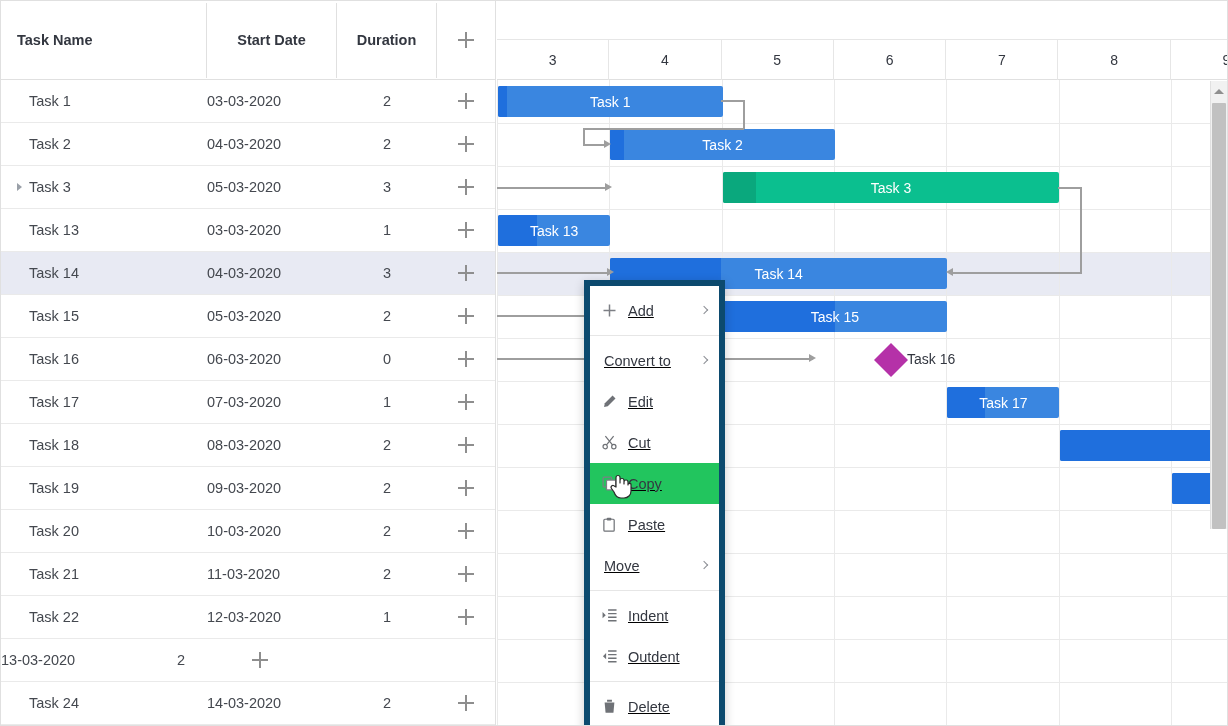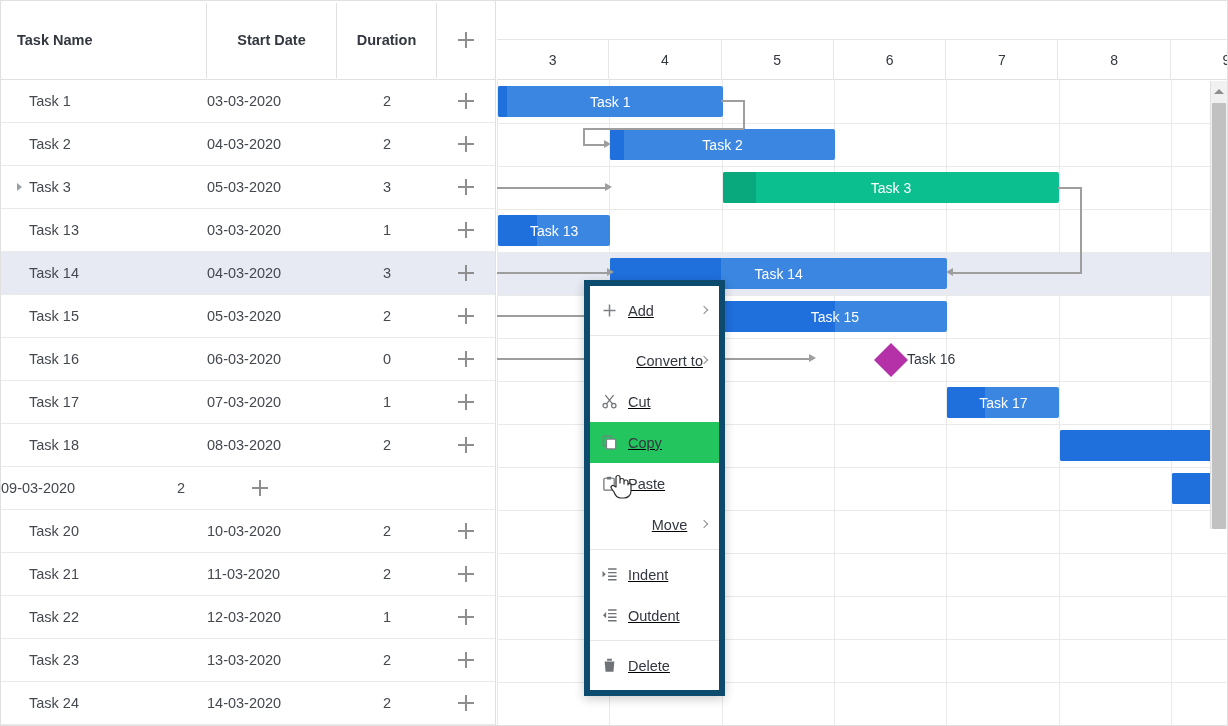--- a/index.html
+++ b/index.html
@@ -229,21 +229,21 @@
     color: #333740;
     cursor: default;
   }
   .mi.hl { background: #22c55e; }
   .mi .mi-ico {
     width: 26px; flex: 0 0 auto;
     display: flex; align-items: center; justify-content: flex-start;
     color: #7d7f85;
   }
   .mi .mi-text { flex: 1 1 auto; }
-  .mi.noicon { padding-left: 30px; text-align: center; }
+  .mi.noicon { padding-left: 14px; }
   .mi .caret {
     position: absolute; right: 12px; top: 50%;
     margin-top: -4px;
     width: 6px; height: 6px;
     border-right: 1.6px solid #8a8d93;
     border-top: 1.6px solid #8a8d93;
     transform: rotate(45deg);
   }
   .mi-sep { height: 1px; background: #e6e6e6; margin: 4px 0; }
 
@@ -405,20 +405,24 @@
             <span>08-03-2020</span>
           </div>
           <div class="gcell c-dur">
             <span>2</span>
           </div>
           <div class="gcell c-add">
             <span class="plus-icon"></span>
           </div>
         </div>
         <div class="grow">
+          <div class="gcell c-name">
+            <span class="expander hidden"></span>
+            <span class="name-text">Task 19</span>
+          </div>
           <div class="gcell c-start">
             <span>09-03-2020</span>
           </div>
           <div class="gcell c-dur">
             <span>2</span>
           </div>
           <div class="gcell c-add">
             <span class="plus-icon"></span>
           </div>
         </div>
@@ -461,24 +465,20 @@
             <span>12-03-2020</span>
           </div>
           <div class="gcell c-dur">
             <span>1</span>
           </div>
           <div class="gcell c-add">
             <span class="plus-icon"></span>
           </div>
         </div>
         <div class="grow">
-          <div class="gcell c-name">
-            <span class="expander hidden"></span>
-            <span class="name-text">Task 23</span>
-          </div>
           <div class="gcell c-start">
             <span>13-03-2020</span>
           </div>
           <div class="gcell c-dur">
             <span>2</span>
           </div>
           <div class="gcell c-add">
             <span class="plus-icon"></span>
           </div>
         </div>
@@ -626,20 +626,28 @@
         <span class="caret"></span>
       </div>
       <div class="mi-sep"></div>
       <div class="mi noicon">
         <span class="mi-text">Convert to</span>
         <span class="caret"></span>
       </div>
       <div class="mi">
         <span class="mi-ico">
           <svg width="15" height="15" viewBox="0 0 16 16">
+            <path d="M11.3 1.6l3.1 3.1-8.3 8.3-3.9.8.8-3.9z" fill="#6f7277"></path>
+          </svg>
+        </span>
+        <span class="mi-text">Edit</span>
+      </div>
+      <div class="mi">
+        <span class="mi-ico">
+          <svg width="15" height="15" viewBox="0 0 16 16">
             <circle cx="3.4" cy="12.4" r="2.3" fill="none" stroke="#6f7277" stroke-width="1.3"></circle>
             <circle cx="12.6" cy="12.4" r="2.3" fill="none" stroke="#6f7277" stroke-width="1.3"></circle>
             <path d="M4.6 10.8L12.4 1.2M11.4 10.8L3.6 1.2" stroke="#6f7277" stroke-width="1.3" fill="none"></path>
           </svg>
         </span>
         <span class="mi-text">Cut</span>
       </div>
       <div class="mi hl">
         <span class="mi-ico">
           <svg width="15" height="15" viewBox="0 0 16 16">

